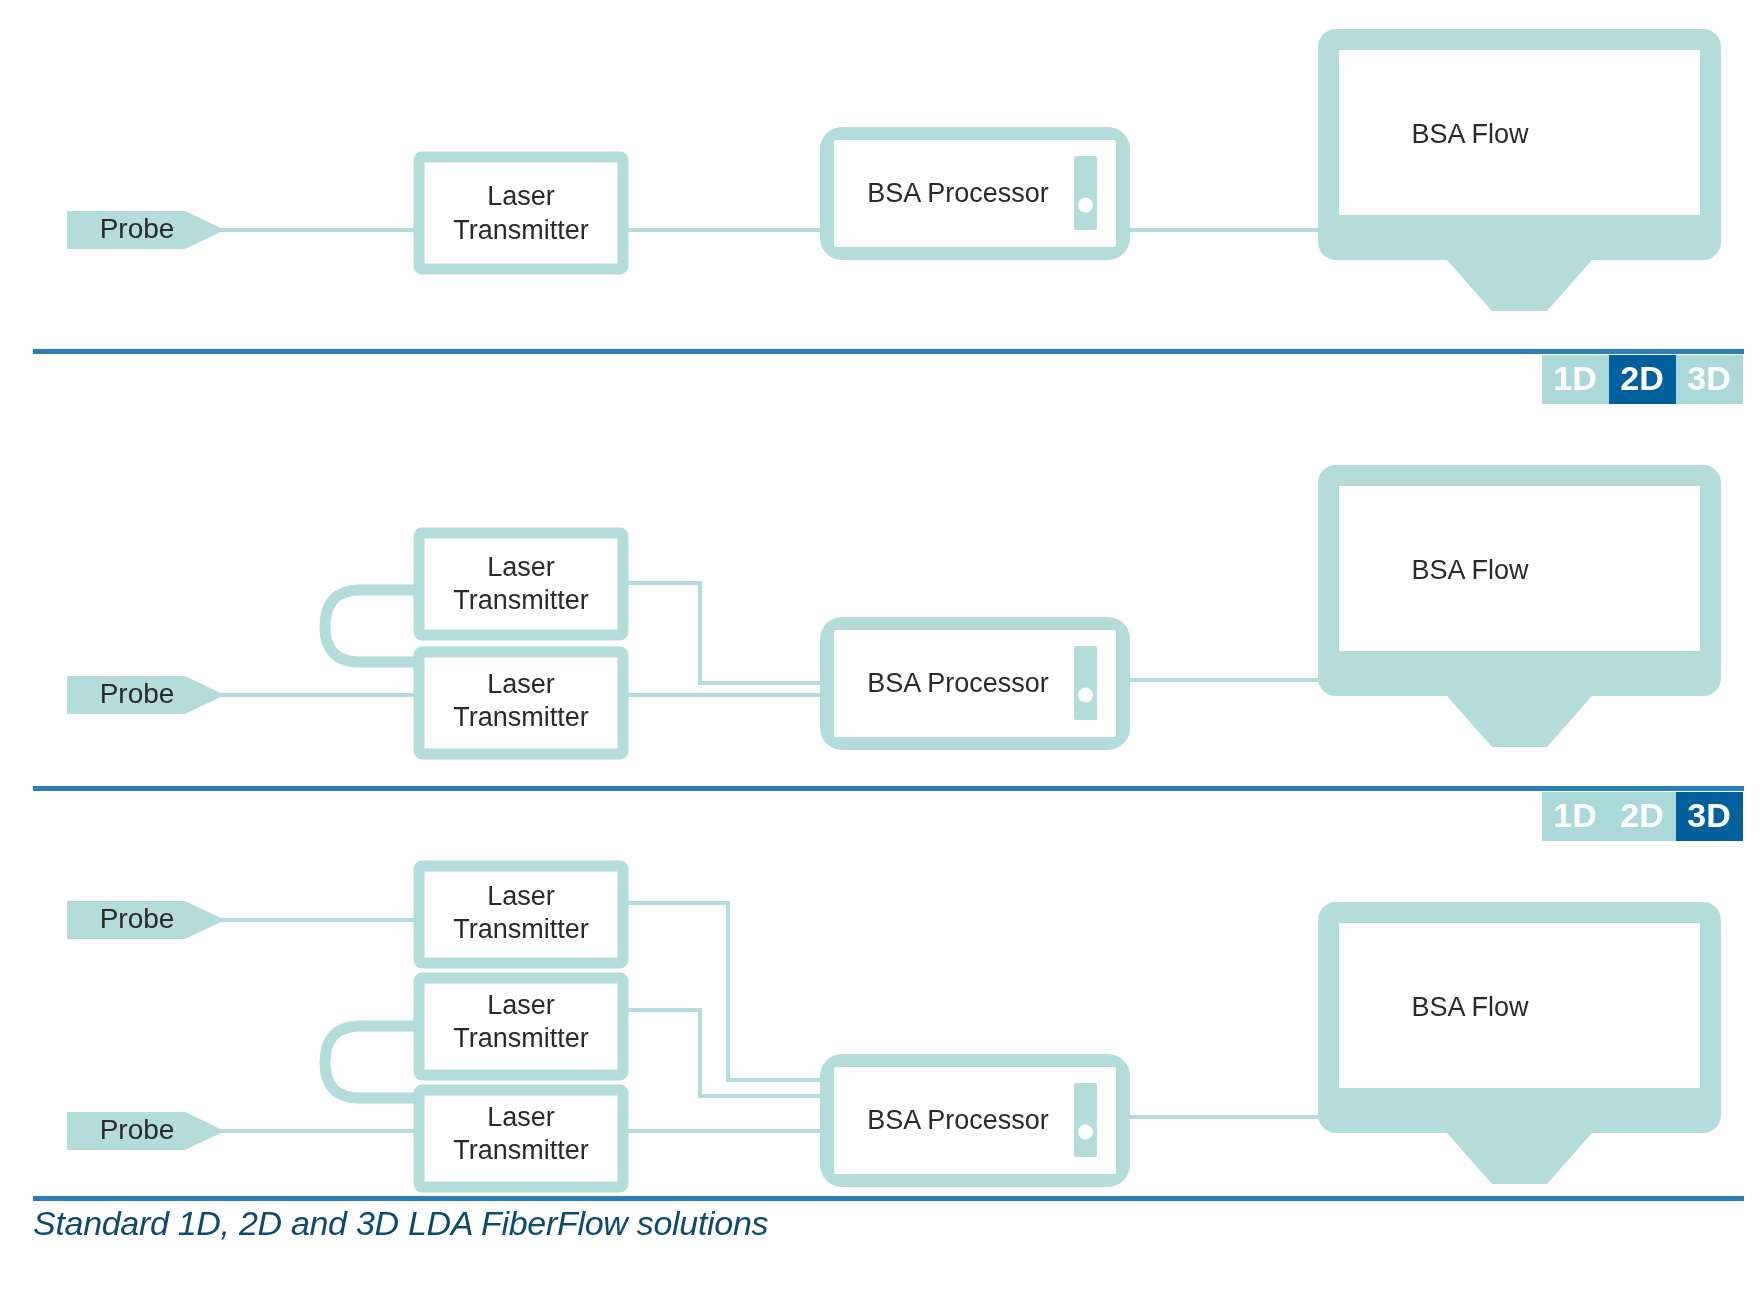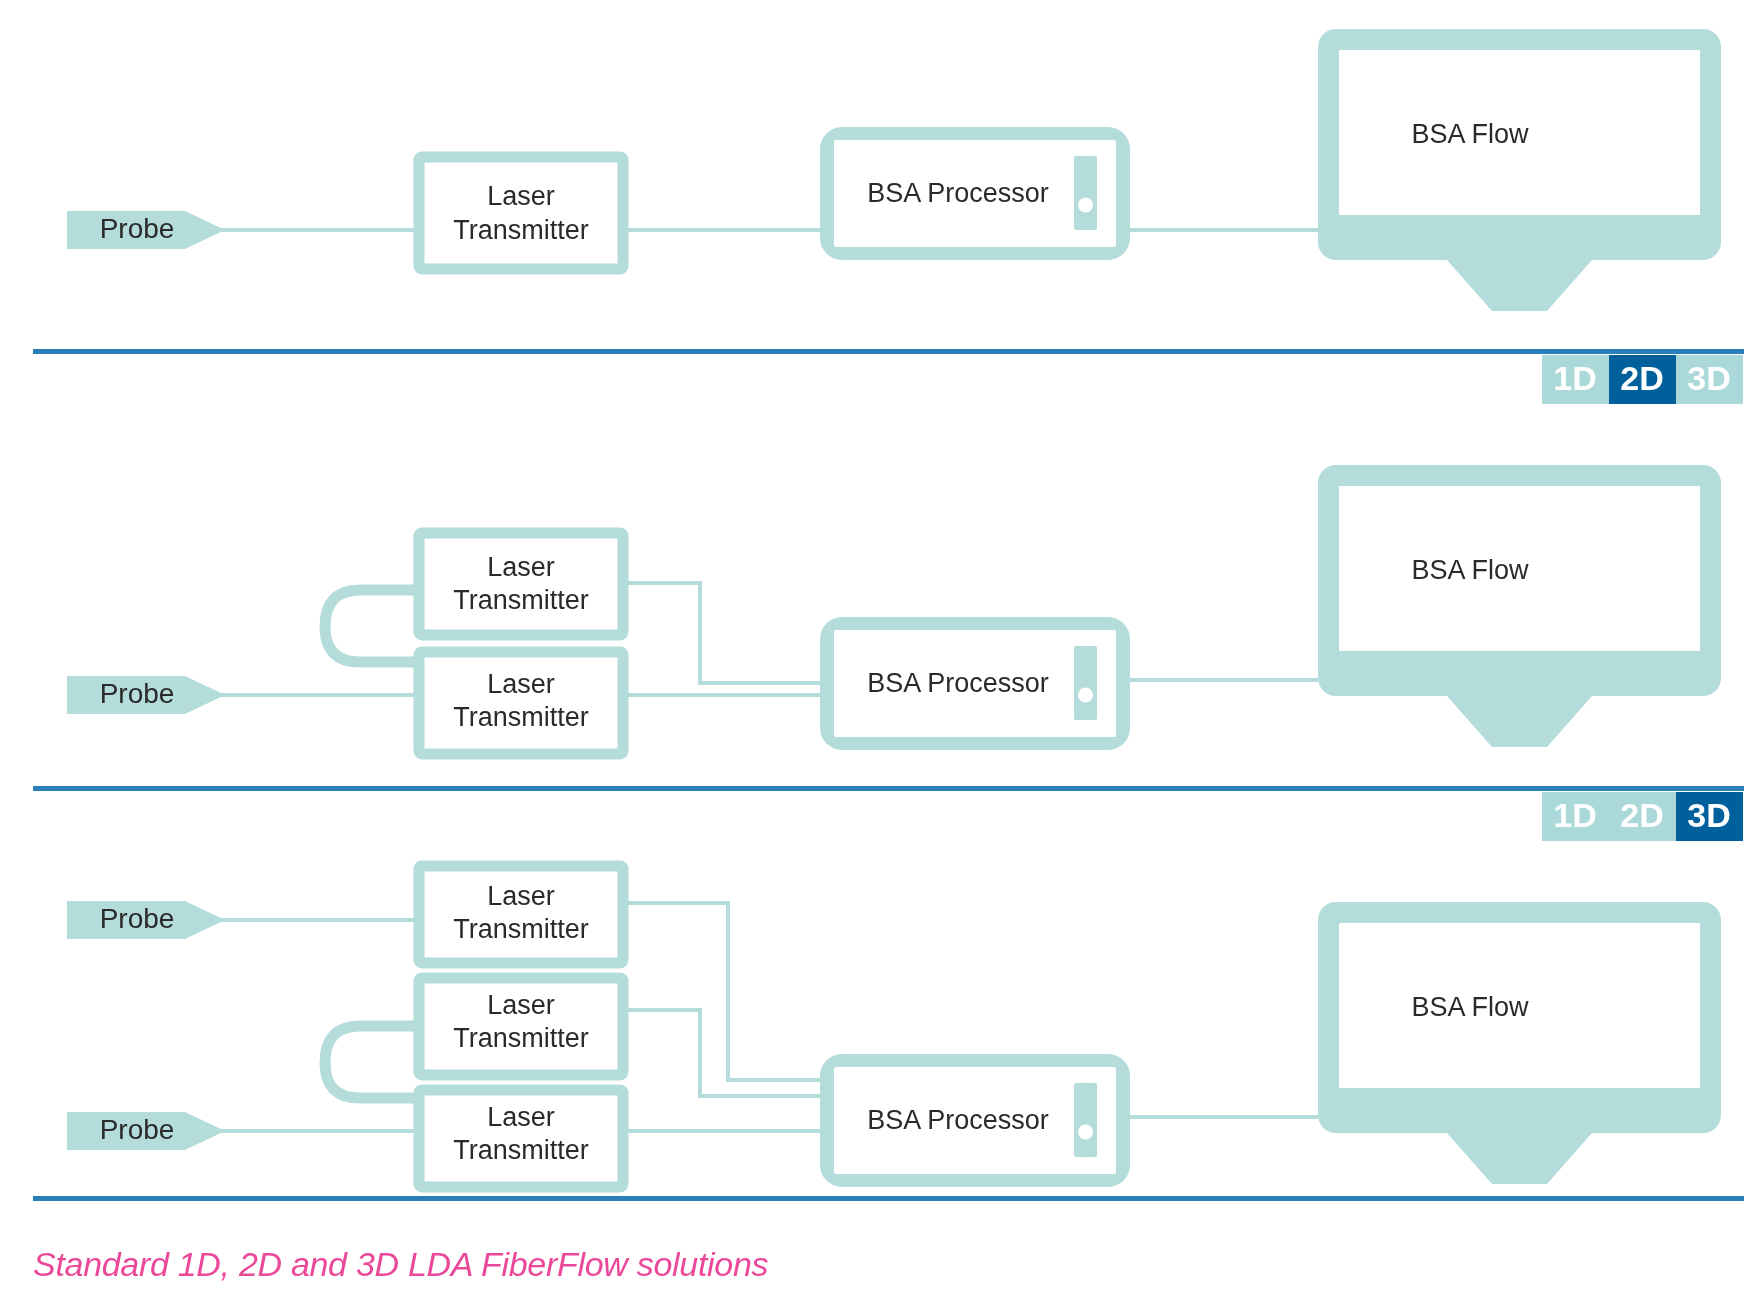--- a/index.html
+++ b/index.html
@@ -30,26 +30,26 @@
     font-family:"Liberation Sans", sans-serif;
     font-size:34px;
     font-weight:bold;
     fill:#ffffff;
     text-anchor:middle;
     dominant-baseline:middle;
   }
   .caption{
     position:absolute;
     left:33px;
-    top:1245px;
+    top:1204px;
     font-family:"Liberation Sans", sans-serif;
     font-style:italic;
     font-size:34px;
     letter-spacing:-0.3px;
-    color:#ec4899;
+    color:#0c4a6e;
     white-space:nowrap;
   }
 </style>
 </head>
 <body>
 
 <div id="stage">
 <svg width="1763" height="1292" viewBox="0 0 1763 1292" xmlns="http://www.w3.org/2000/svg">
 
   <g>

